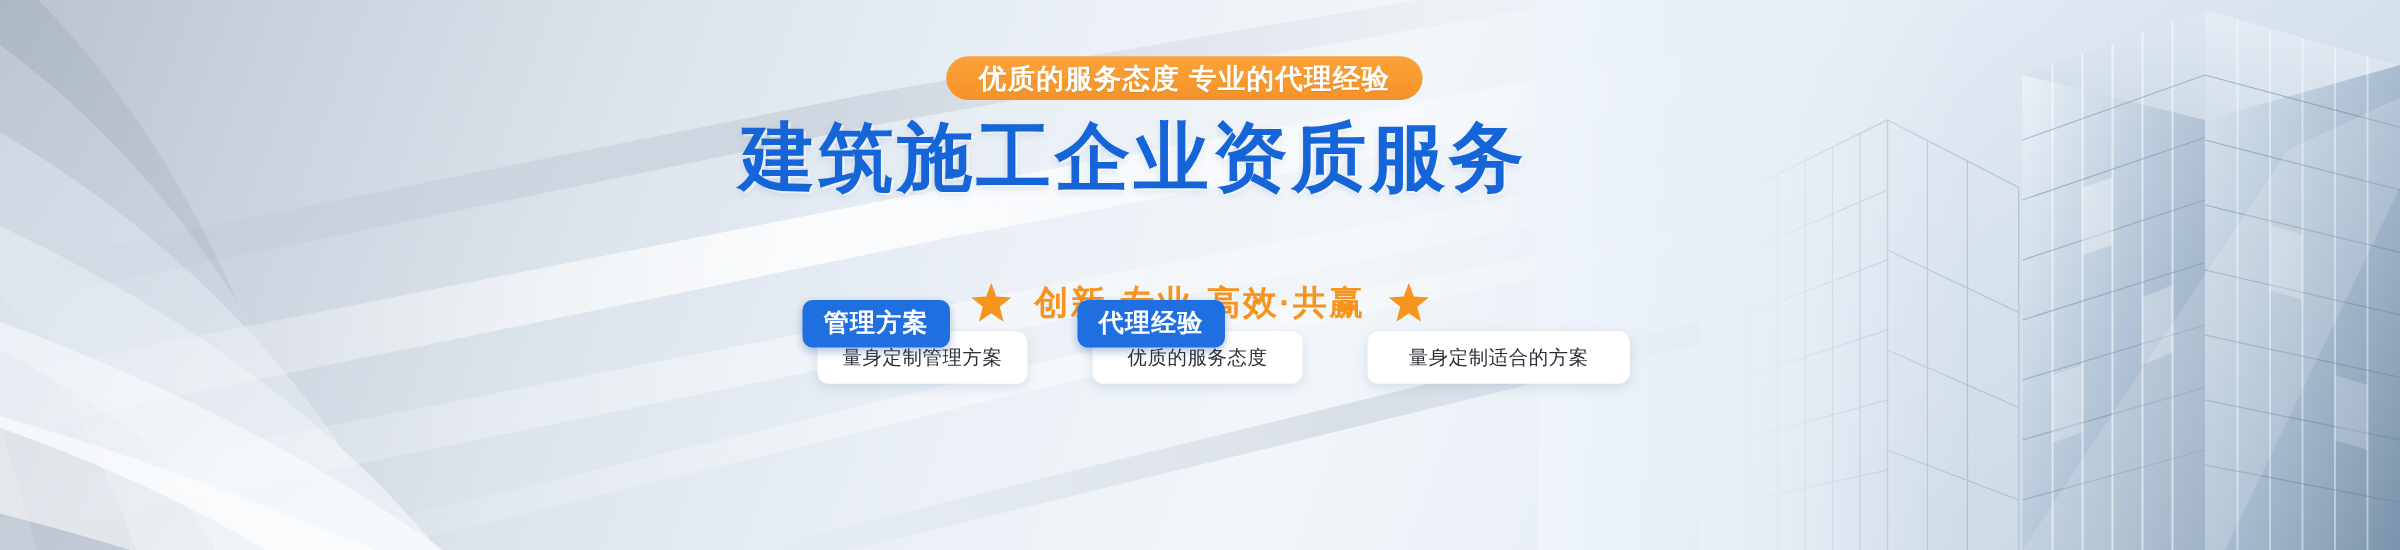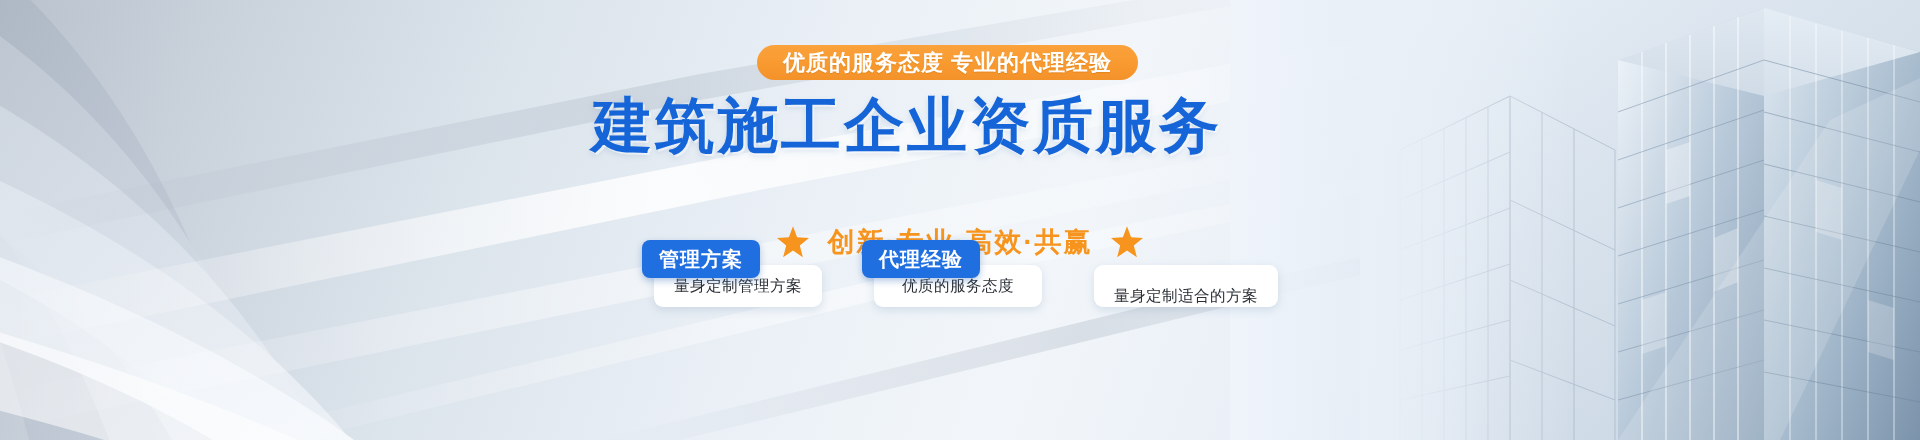--- a/index.html
+++ b/index.html
@@ -47,21 +47,21 @@
 
   .cards{position:absolute;left:0;top:240px;width:1920px;
          display:flex;justify-content:center;align-items:flex-start;gap:48px;}
   .card{position:relative;width:172px;height:80px;}
   .card-body{position:absolute;left:12px;top:25px;width:168px;height:42px;
              background:#ffffff;border-radius:9px;
              box-shadow:0 3px 9px rgba(110,140,175,.22);
              display:flex;align-items:center;justify-content:center;}
   .card-desc{font-size:15.5px;color:#2a2f36;font-weight:normal;white-space:nowrap;letter-spacing:.5px;}
   .card.wide{width:196px;}
-  .card.wide .card-body{width:184px;align-items:flex-end;}
+  .card.wide .card-body{width:210px;}
   .card-tab{position:absolute;left:0;top:0;height:38px;padding:0 17px;
             border-radius:8px;background:#1f6fe0;
             display:flex;align-items:center;justify-content:center;
             box-shadow:0 3px 7px rgba(25,85,175,.32);}
   .card-tab span{color:#fff;font-size:20px;font-weight:bold;letter-spacing:1px;
                  white-space:nowrap;line-height:1;}
 </style>
 </head>
 <body>
 

